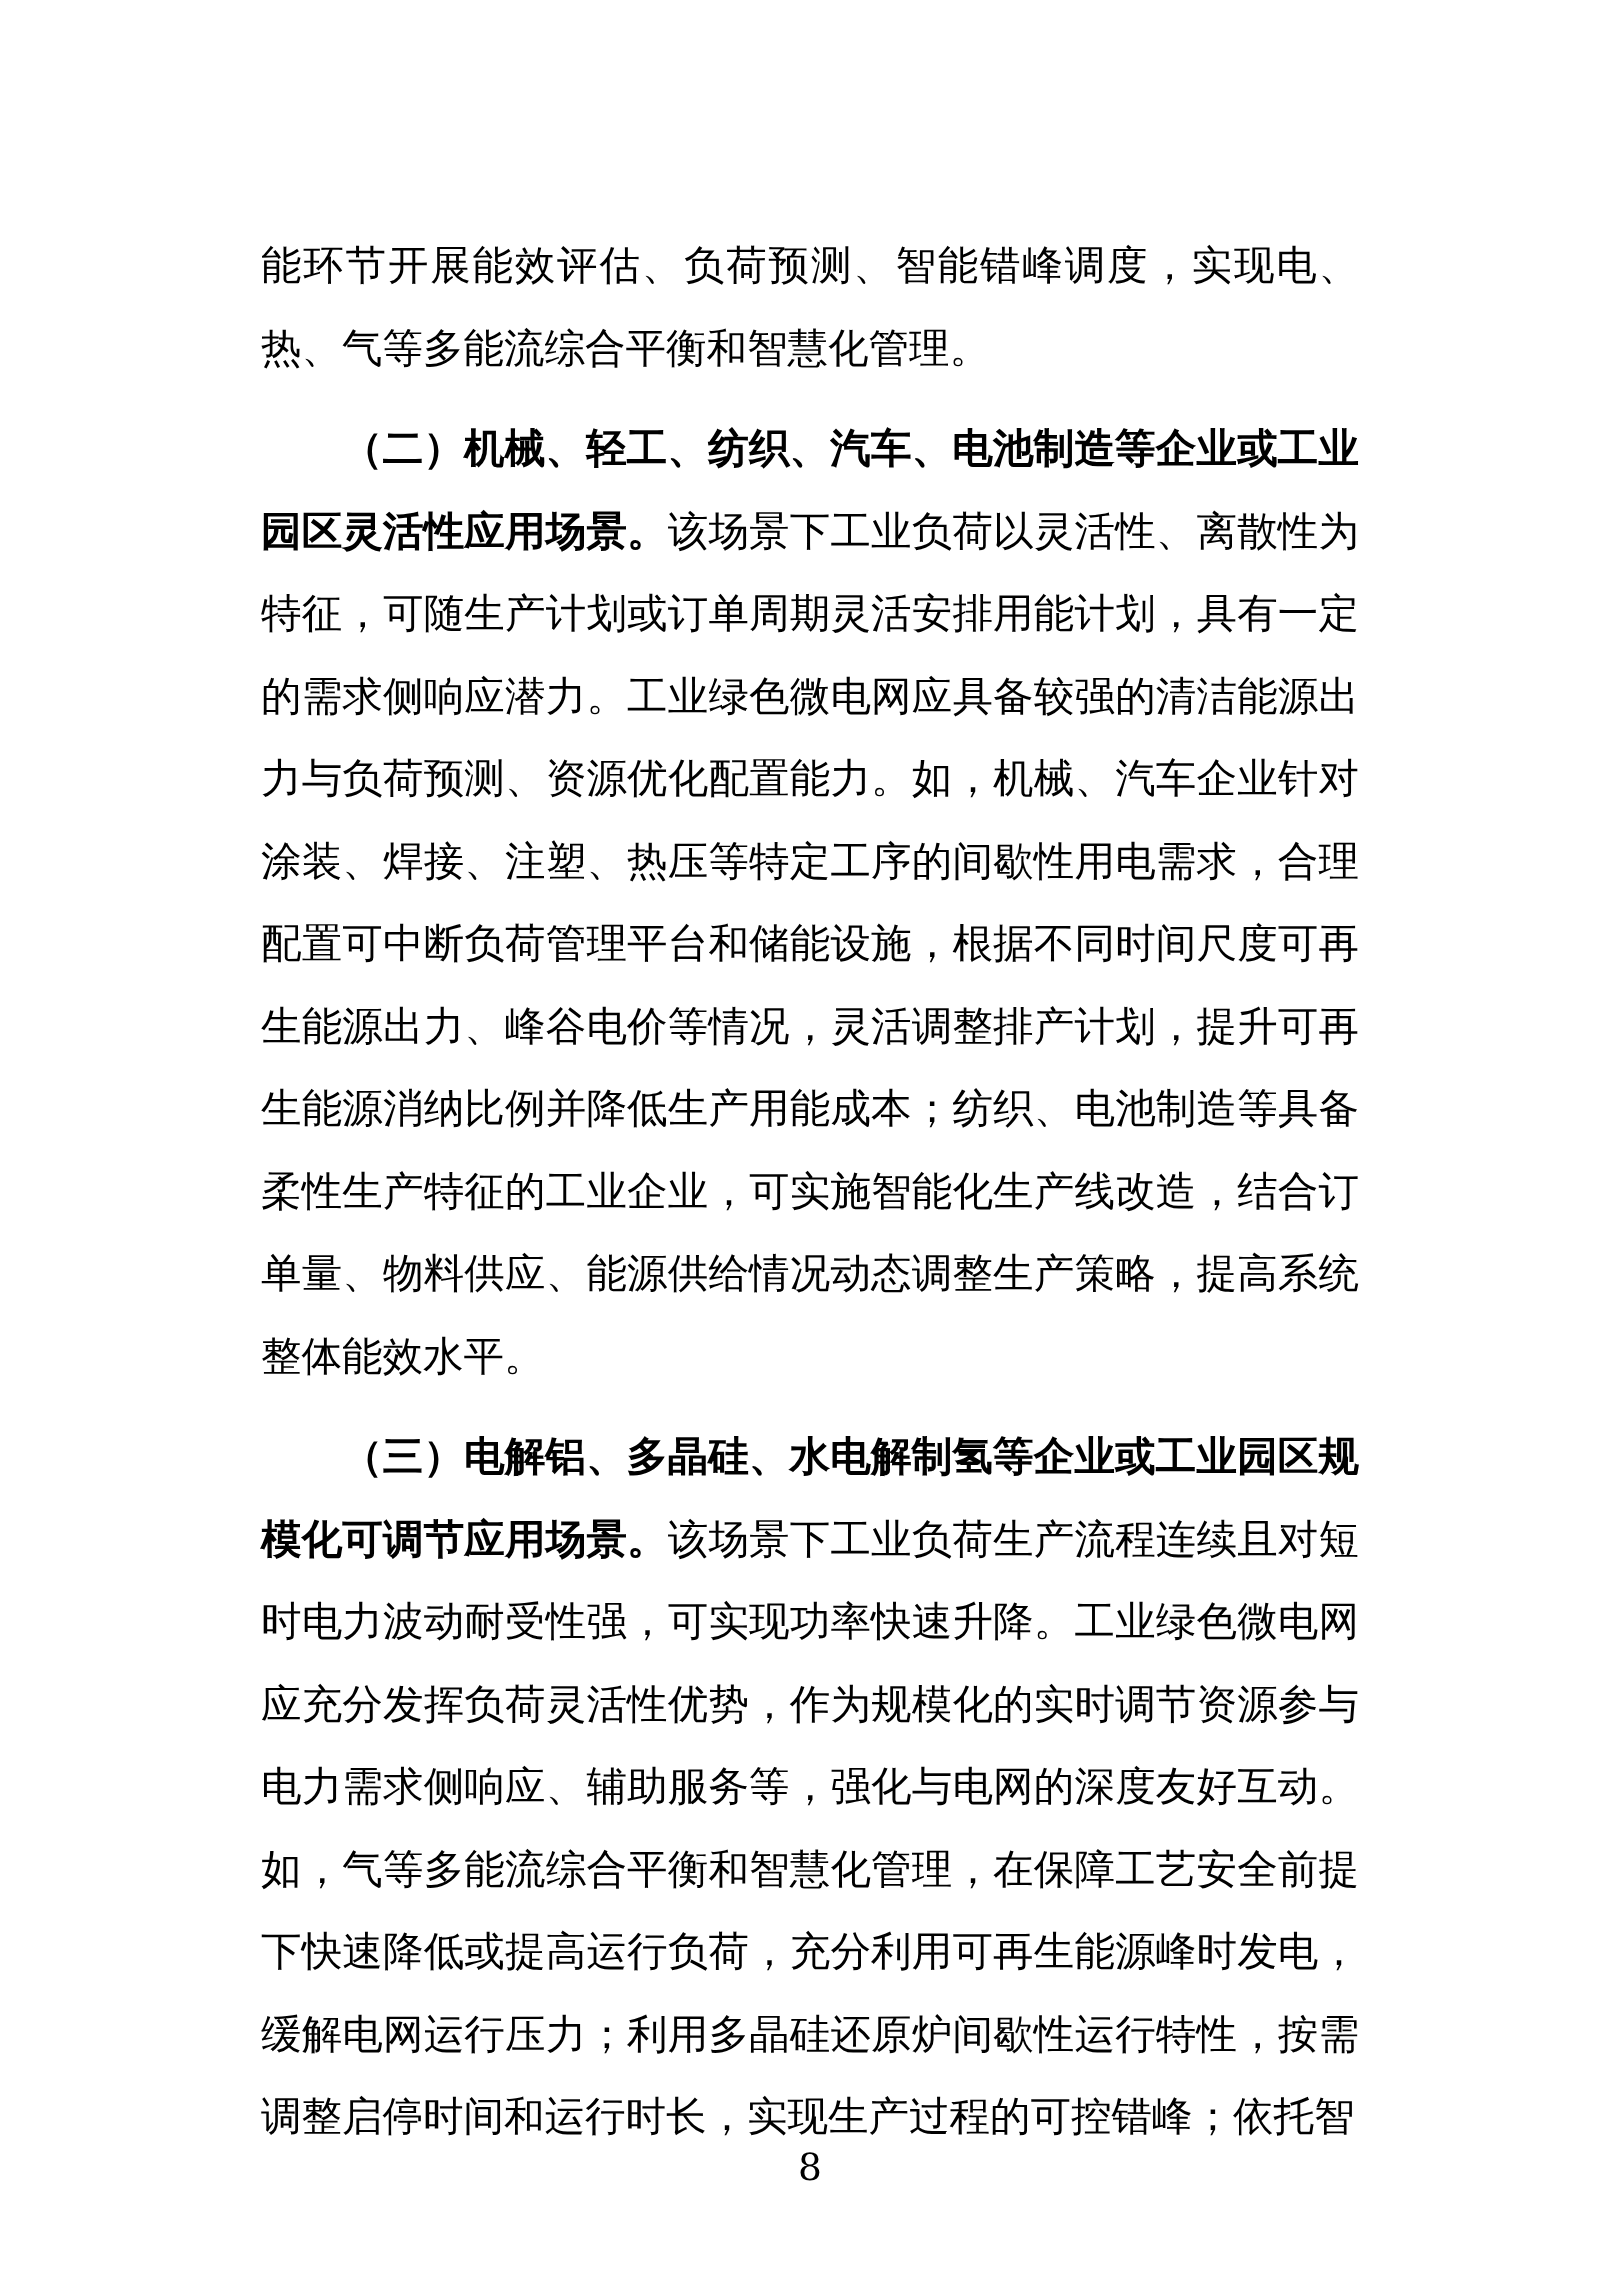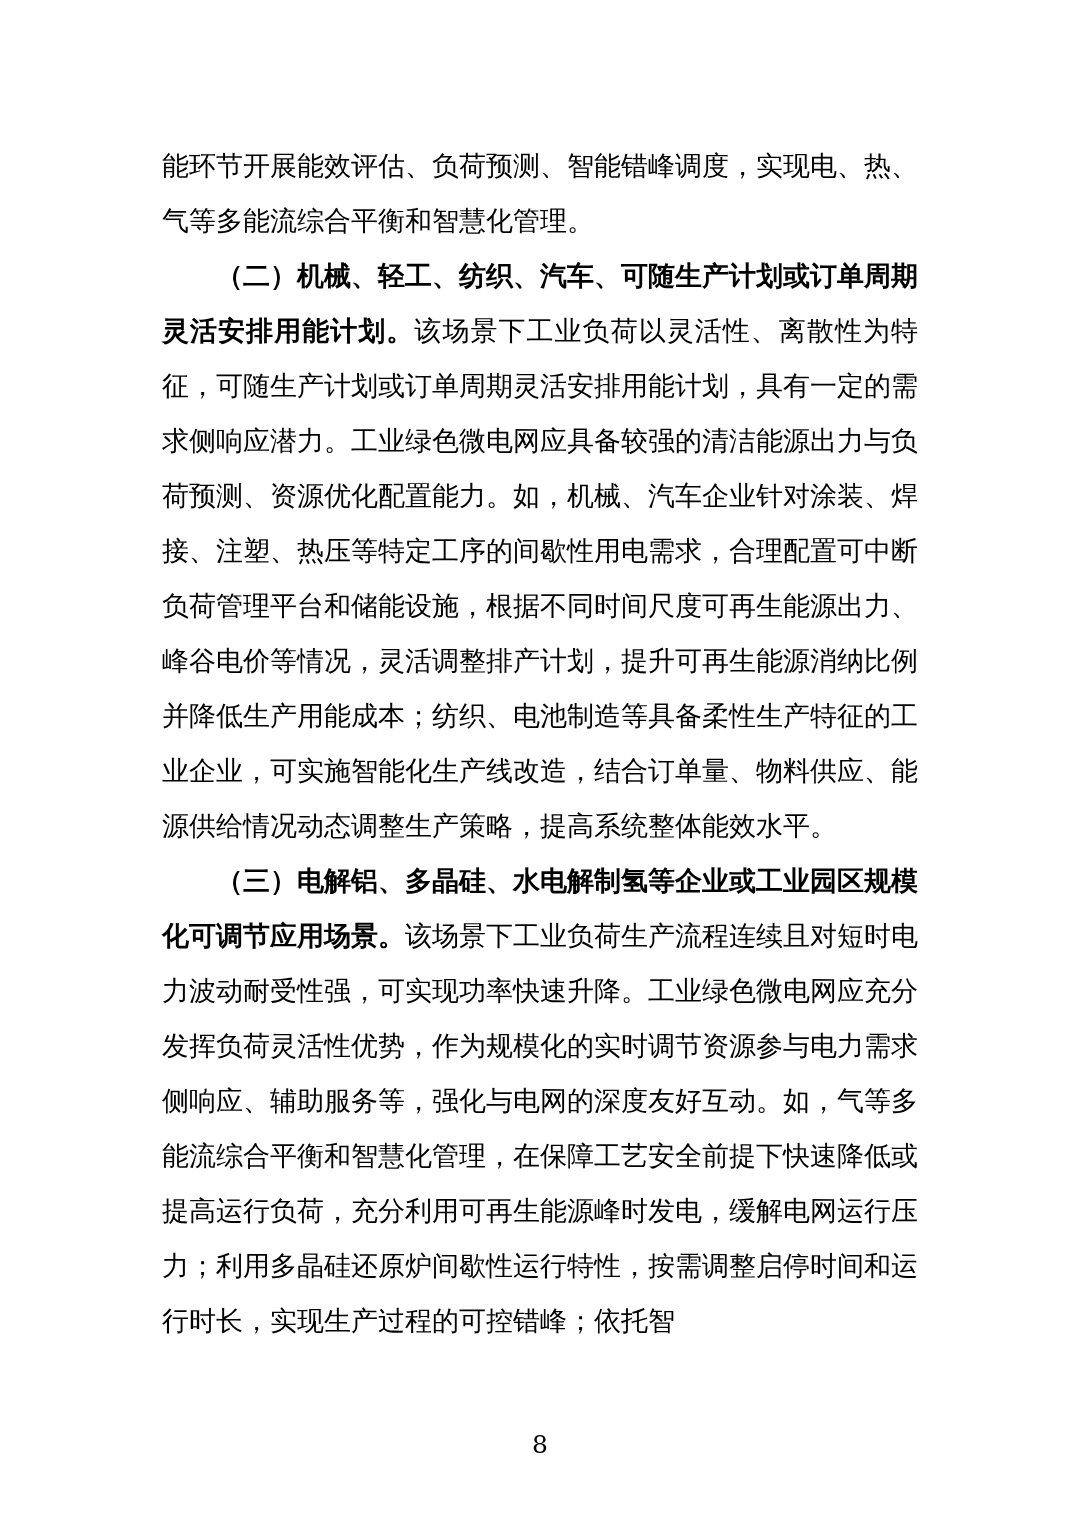--- a/index.html
+++ b/index.html
@@ -13,21 +13,21 @@
     height: 1527px;
     background: #ffffff;
     box-sizing: border-box;
     padding: 138px 162px 0 162px;
     overflow: hidden;
   }
   .content {
     width: 756px;
   }
   .para {
-    margin: 0;
+    margin: 12px;
     color: #000000;
     font-family: "DejaVu Serif", "Liberation Serif", serif;
     font-size: 27px;
     line-height: 55px;
     text-align: justify;
     text-justify: inter-character;
     letter-spacing: 0;
     word-break: break-all;
   }
   .para.indented {
@@ -50,20 +50,20 @@
   }
 </style>
 </head>
 <body>
 
 <div class="page">
   <div class="content">
 
     <p class="para"><span>能环节开展能效评估、负荷预测、智能错峰调度，实现电、热、气等多能流综合平衡和智慧化管理。</span></p>
 
-    <p class="para indented"><span class="lead">（二）机械、轻工、纺织、汽车、可随生产计划或订单周期灵活安排用能计划。</span><span>该场景下工业负荷以灵活性、离散性为特征，可随生产计划或订单周期灵活安排用能计划，具有一定的需求侧响应潜力。工业绿色微电网应具备较强的清洁能源出力与负荷预测、资源优化配置能力。如，机械、汽车企业针对涂装、焊接、注塑、热压等特定工序的间歇性用电需求，合理配置可中断负荷管理平台和储能设施，根据不同时间尺度可再生能源出力、峰谷电价等情况，灵活调整排产计划，提升可再生能源消纳比例并降低生产用能成本；纺织、电池制造等具备柔性生产特征的工业企业，可实施智能化生产线改造，结合订单量、物料供应、能源供给情况动态调整生产策略，提高系统整体能效水平。</span></p>
+    <p class="para indented"><span class="lead">（二）机械、轻工、纺织、汽车、电池制造等企业或工业园区灵活性应用场景。</span><span>该场景下工业负荷以灵活性、离散性为特征，可随生产计划或订单周期灵活安排用能计划，具有一定的需求侧响应潜力。工业绿色微电网应具备较强的清洁能源出力与负荷预测、资源优化配置能力。如，机械、汽车企业针对涂装、焊接、注塑、热压等特定工序的间歇性用电需求，合理配置可中断负荷管理平台和储能设施，根据不同时间尺度可再生能源出力、峰谷电价等情况，灵活调整排产计划，提升可再生能源消纳比例并降低生产用能成本；纺织、电池制造等具备柔性生产特征的工业企业，可实施智能化生产线改造，结合订单量、物料供应、能源供给情况动态调整生产策略，提高系统整体能效水平。</span></p>
 
     <p class="para indented"><span class="lead">（三）电解铝、多晶硅、水电解制氢等企业或工业园区规模化可调节应用场景。</span><span>该场景下工业负荷生产流程连续且对短时电力波动耐受性强，可实现功率快速升降。工业绿色微电网应充分发挥负荷灵活性优势，作为规模化的实时调节资源参与电力需求侧响应、辅助服务等，强化与电网的深度友好互动。如，气等多能流综合平衡和智慧化管理，在保障工艺安全前提下快速降低或提高运行负荷，充分利用可再生能源峰时发电，缓解电网运行压力；利用多晶硅还原炉间歇性运行特性，按需调整启停时间和运行时长，实现生产过程的可控错峰；依托智</span></p>
 
   </div>
 
   <div class="page-number">8</div>
 </div>
 
 </body></html>

